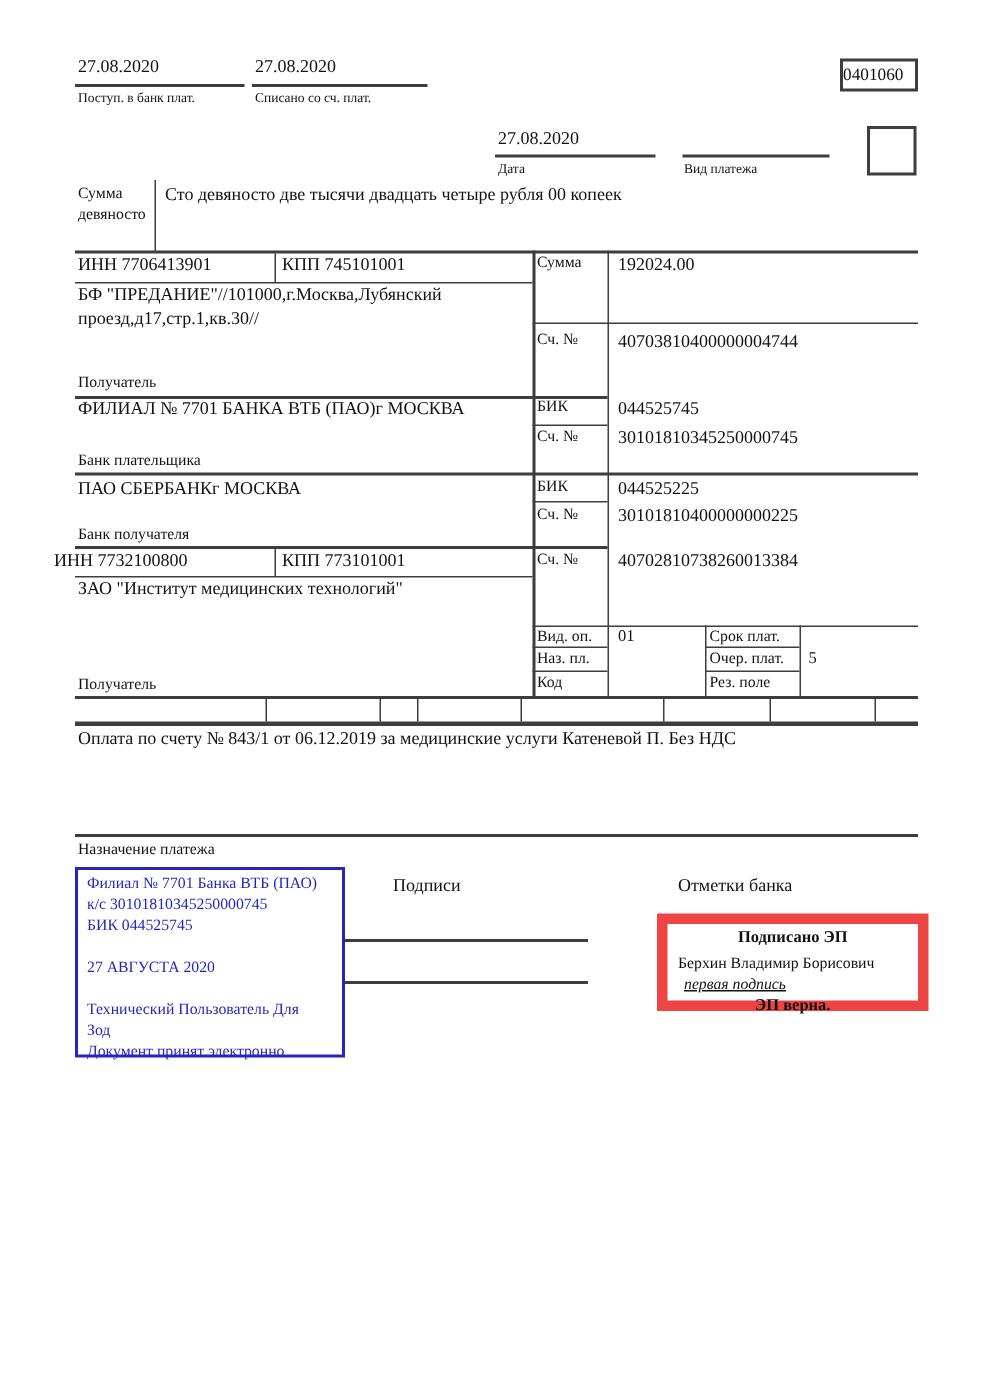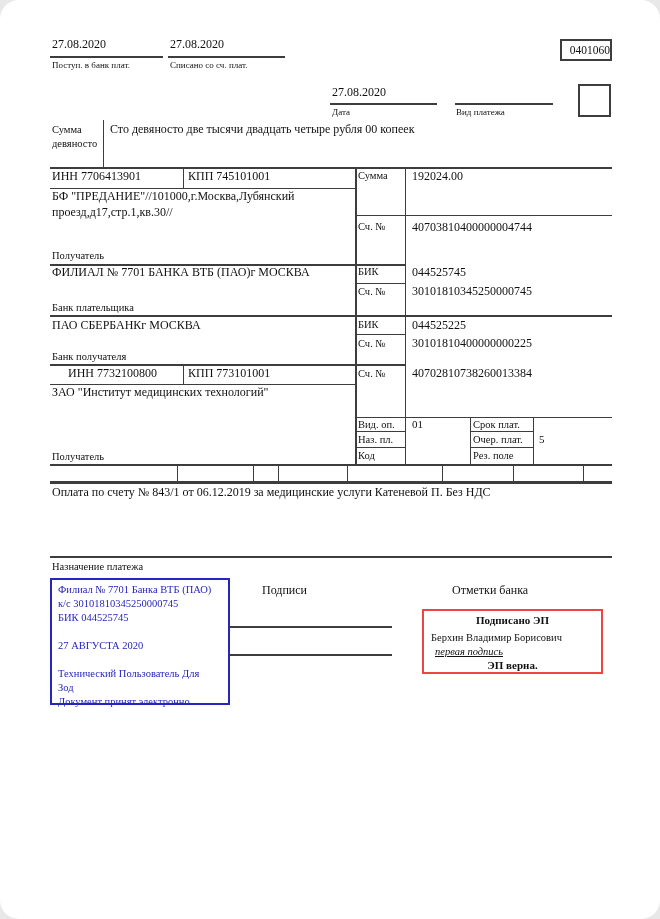--- a/index.html
+++ b/index.html
@@ -1,47 +1,47 @@
 <!DOCTYPE html>
 <html><head>
 <meta charset="utf-8">
 <style>
   html,body{margin:0;padding:0;background:#e8e8e8;}
   #page{position:relative;width:660px;height:919px;background:#ffffff;margin:0 auto;
-        font-family:"Liberation Serif", serif;color:#111;overflow:hidden;border-radius:19px;}
+        font-family:"Liberation Serif", serif;color:#111;overflow:hidden;}
   .txt{position:absolute;font-size:12px;white-space:nowrap;line-height:1.15;}
   .sm{font-size:9px;}
   .md{font-size:10.5px;}
   .b{font-weight:bold;}
   .sans{font-family:"Liberation Sans", sans-serif;}
   .hl,.vl{position:absolute;background:#3d3d3d;}
   .box{position:absolute;border:2px solid #3d3d3d;box-sizing:border-box;background:#fff;}
   #stamp{position:absolute;left:50px;top:578px;width:180px;height:127px;
          border:2px solid #2626bb;box-sizing:border-box;color:#2626bb;
          padding:3px 6px;font-size:10.5px;line-height:14px;}
   #stamp .sp{height:14px;}
-  #epbox{position:absolute;left:422px;top:609px;width:181px;height:65px;
-         border:2px solid #ef4444;box-sizing:border-box;}
+  #epbox{position:absolute;left:438px;top:609px;width:181px;height:65px;
+         border:7px solid #ef4444;box-sizing:border-box;}
   #epbox .c{position:absolute;left:0;width:100%;text-align:center;white-space:nowrap;}
   .it{font-style:italic;text-decoration:underline;}
 </style>
 </head>
 <body>
 
 <div id="page">
 
   <div class="txt" style="left:52px;top:38px">27.08.2020</div>
   <div class="hl" style="left:50px;top:56px;width:113px;height:2px"></div>
   <div class="txt sm" style="left:52px;top:60px">Поступ. в банк плат.</div>
 
   <div class="txt" style="left:170px;top:38px">27.08.2020</div>
   <div class="hl" style="left:168px;top:56px;width:117px;height:2px"></div>
   <div class="txt sm" style="left:170px;top:60px">Списано со сч. плат.</div>
 
-  <div class="box" style="left:560px;top:39px;width:52px;height:22px;text-align:right;line-height:19px;font-size:11.5px">0401060</div>
+  <div class="box" style="left:560px;top:39px;width:52px;height:22px;text-align:left;line-height:19px;font-size:11.5px">0401060</div>
 
 
   <div class="txt" style="left:332px;top:86px">27.08.2020</div>
   <div class="hl" style="left:330px;top:103px;width:107px;height:2px"></div>
   <div class="txt sm" style="left:332px;top:107px">Дата</div>
 
   <div class="hl" style="left:455px;top:103px;width:98px;height:2px"></div>
   <div class="txt sm" style="left:456px;top:107px">Вид платежа</div>
 
   <div class="box" style="left:578px;top:84px;width:33px;height:33px"></div>
@@ -83,21 +83,21 @@
 
   <div class="txt" style="left:52px;top:170px">ИНН 7706413901</div>
   <div class="txt" style="left:188px;top:170px">КПП 745101001</div>
   <div class="txt" style="left:52px;top:190px">БФ "ПРЕДАНИЕ"//101000,г.Москва,Лубянский</div>
   <div class="txt" style="left:52px;top:206px">проезд,д17,стр.1,кв.30//</div>
   <div class="txt md" style="left:52px;top:250px">Получатель</div>
   <div class="txt" style="left:52px;top:266px">ФИЛИАЛ № 7701 БАНКА ВТБ (ПАО)г МОСКВА</div>
   <div class="txt md" style="left:52px;top:302px">Банк плательщика</div>
   <div class="txt" style="left:52px;top:319px">ПАО СБЕРБАНКг МОСКВА</div>
   <div class="txt md" style="left:52px;top:351px">Банк получателя</div>
-  <div class="txt" style="left:68px;top:367px">ИНН 7732100800</div>
+  <div class="txt" style="left:36px;top:367px">ИНН 7732100800</div>
   <div class="txt" style="left:188px;top:367px">КПП 773101001</div>
   <div class="txt" style="left:52px;top:386px">ЗАО "Институт медицинских технологий"</div>
   <div class="txt md" style="left:52px;top:451px">Получатель</div>
 
   <div class="txt md" style="left:358px;top:170px">Сумма</div>
   <div class="txt md" style="left:358px;top:221px">Сч. №</div>
   <div class="txt md" style="left:358px;top:266px">БИК</div>
   <div class="txt md" style="left:358px;top:286px">Сч. №</div>
   <div class="txt md" style="left:358px;top:319px">БИК</div>
   <div class="txt md" style="left:358px;top:338px">Сч. №</div>

